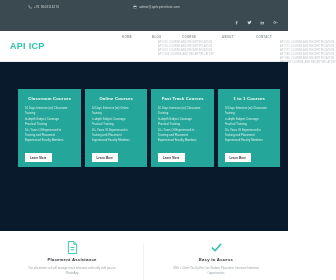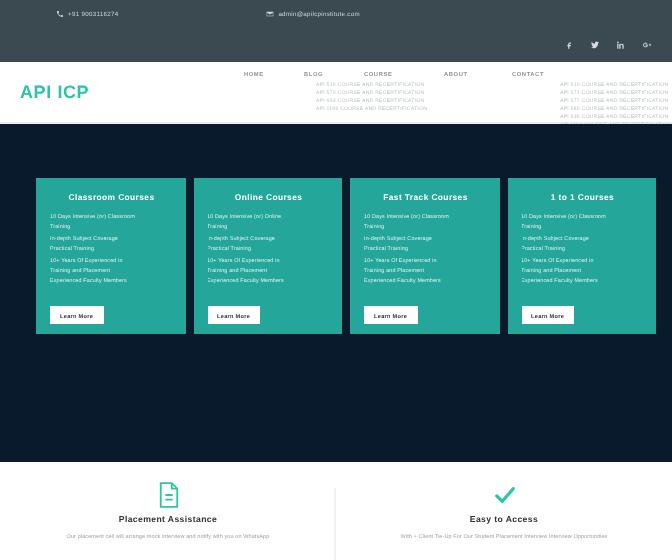--- a/index.html
+++ b/index.html
@@ -2,21 +2,21 @@
 <html><head>
 <meta charset="utf-8">
 <style>
   * { margin:0; padding:0; box-sizing:border-box; }
   html, body {
     width:336px; height:280px;
     background:#ffffff;
     font-family:"Liberation Sans", sans-serif;
     overflow:hidden;
   }
-  #page { position:relative; width:336px; height:280px; background:#fff; }
+  #page { position:relative; width:288px; height:280px; background:#fff; }
 
   
   .topbar {
     height:14px; background:#3b4a50;
     display:flex; align-items:center;
     padding:0 6px; position:relative;
   }
   .tb-item { display:flex; align-items:center; gap:2px; color:#cfd6d8; font-size:3.1px; letter-spacing:.15px; }
   .tb-phone { margin-left:22px; }
   .tb-mail  { margin-left:74px; }

